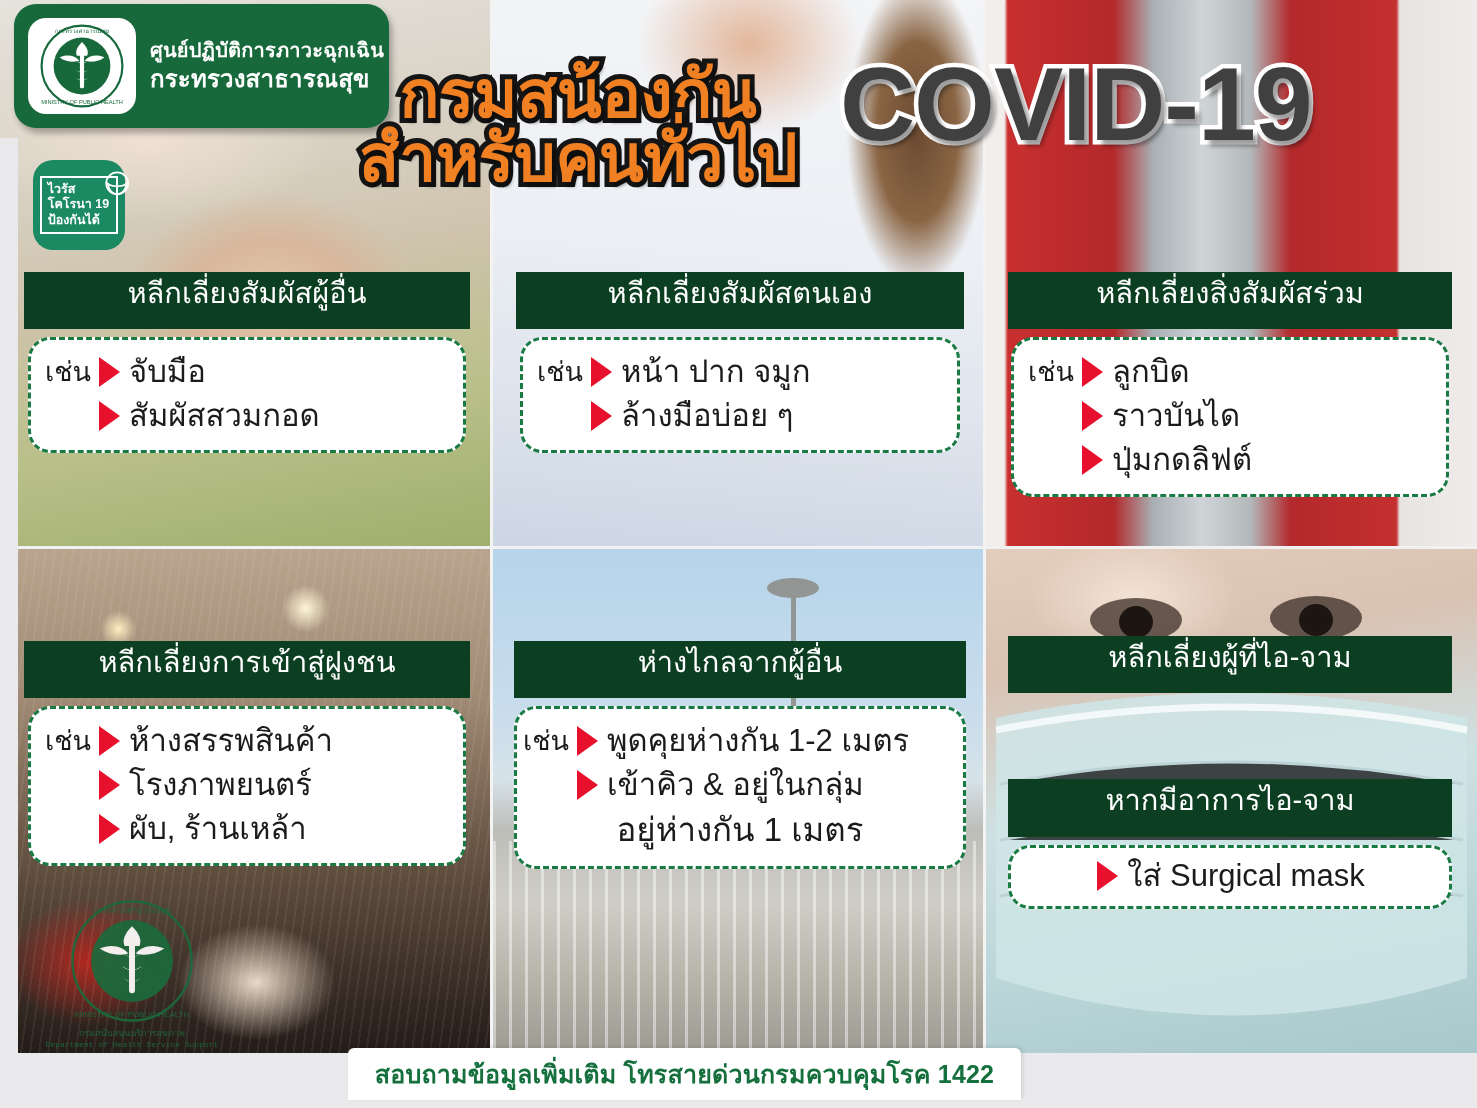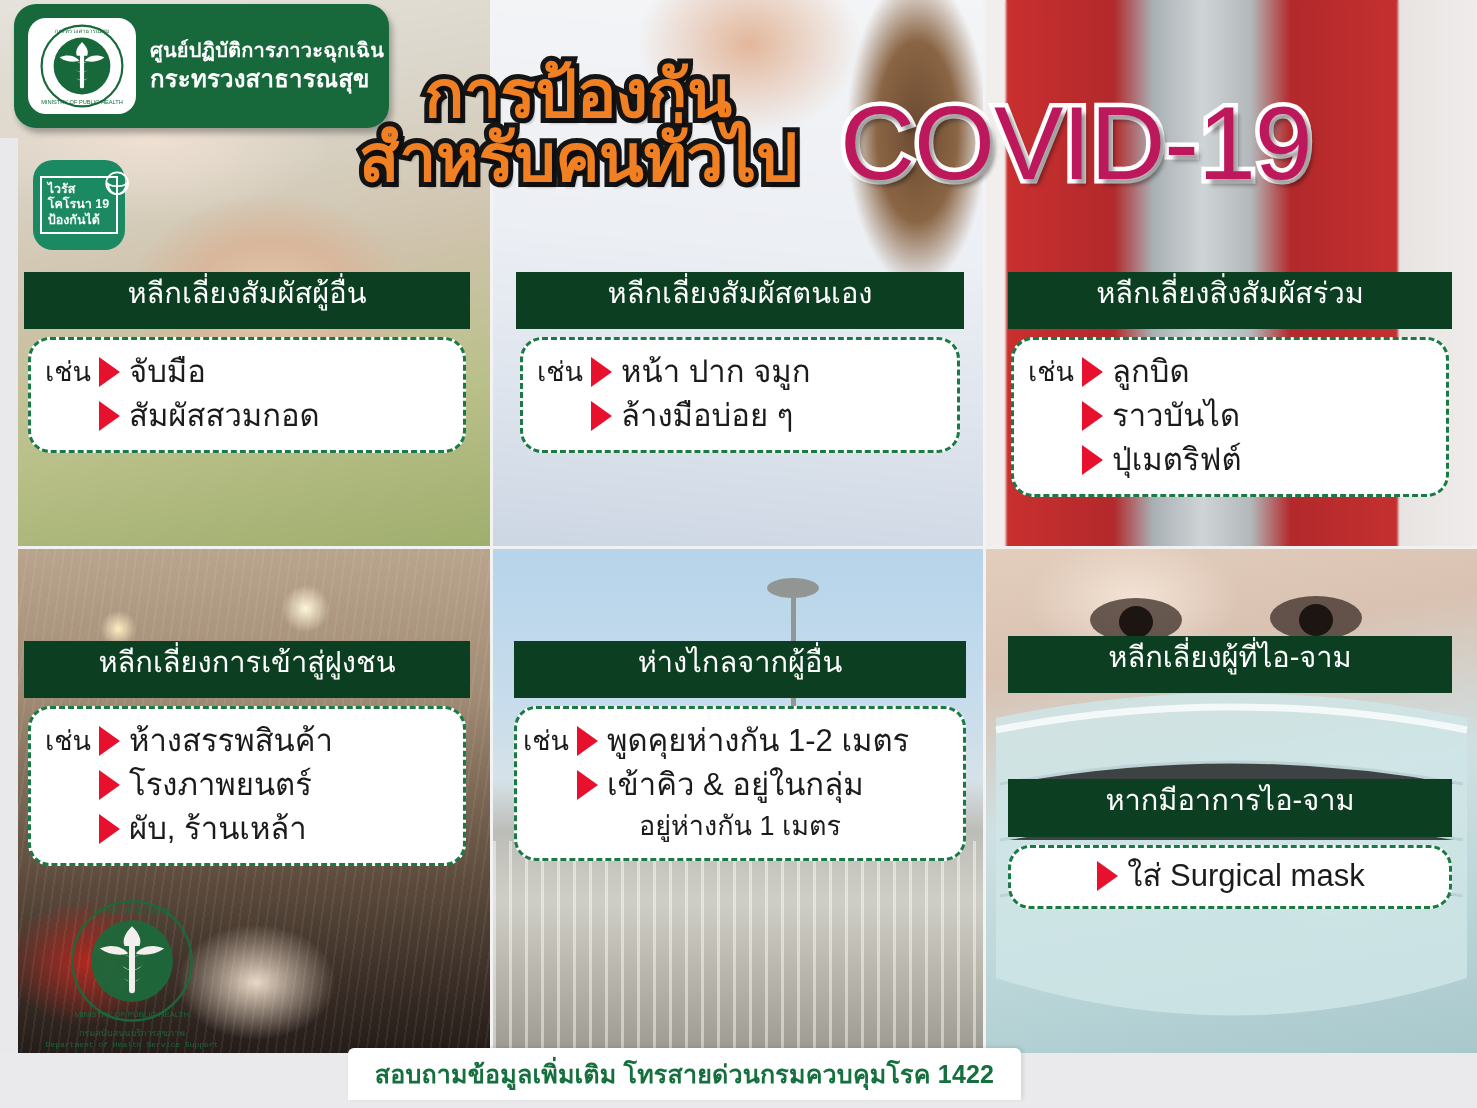--- a/index.html
+++ b/index.html
@@ -119,28 +119,27 @@
     color: #F08022;
     text-align: center;
     -webkit-text-stroke: 10px #151515;
     paint-order: stroke fill;
     text-shadow: 4px 5px 3px rgba(0,0,0,.35);
     letter-spacing: -.5px;
     z-index: 6;
   }
   .title-covid {
     position: absolute; left: 840px; top: 52px;
-    font-size: 104px; font-weight: normal; line-height: 1;
-    color: #be185d;
+    font-size: 104px; font-weight: bold; line-height: 1;
+    color: #404040;
     -webkit-text-stroke: 9px #ffffff;
     paint-order: stroke fill;
     letter-spacing: -1px;
     text-shadow: 5px 6px 4px rgba(0,0,0,.38);
     z-index: 5;
-    margin-top: 39px;
   }
 
   
   .panel { position: absolute; z-index: 4; }
   .bar {
     background: #0C3F21;
     color: #ffffff;
     font-size: 29px;
     text-align: center;
     padding: 6px 10px 20px;
@@ -162,21 +161,21 @@
   }
   .eg { font-size: 27px; color: #1b1b1b; margin-right: 6px; }
   .eg-spacer { display: inline-block; }
   .tri {
     width: 0; height: 0; flex: none;
     border-top: 15px solid transparent;
     border-bottom: 15px solid transparent;
     border-left: 21px solid #E8112D;
     margin: 0 9px 0 2px;
   }
-  .plain-line { text-align: center; font-size: 27px; color: #1b1b1b; line-height: 1.42; }
+  .plain-line { text-align: center; font-size: 33px; color: #1b1b1b; line-height: 1.42; }
 
   
   #panel-1 { left: 24px;  top: 272px; width: 446px; }
   #panel-1 .card { width: 438px; }
   #panel-2 { left: 516px; top: 272px; width: 448px; }
   #panel-2 .card { width: 440px; }
   #panel-3 { left: 1008px; top: 272px; width: 444px; }
   #panel-3 .card { width: 438px; }
   #panel-4 { left: 24px;  top: 641px; width: 446px; }
   #panel-4 .card { width: 438px; }
@@ -294,21 +293,21 @@
         <path d="M8 18 q11 5 22 0 q-2 11 -11 12 q-9 -1 -11 -12Z" fill="none" stroke="#fff" stroke-width="2"></path>
         <path d="M6 16 L10 19 M32 16 L28 19" stroke="#fff" stroke-width="2"></path>
       </svg>
       <div>ไวรัส</div>
       <div>โคโรนา 19</div>
       <div>ป้องกันได้</div>
     </div>
   </div>
 
   <div class="title-th">
-    <div>การป้องกัน</div>
+    <div>กรมสน้องกัน</div>
     <div>สำหรับคนทั่วไป</div>
   </div>
   <div class="title-covid">COVID-19</div>
 
   <div class="panel" id="panel-1">
     <div class="bar">หลีกเลี่ยงสัมผัสผู้อื่น</div>
     <div class="card">
       <div class="row-line">
         <span class="eg">เช่น</span>
         <span class="tri"></span>
@@ -347,21 +346,21 @@
         <span>ลูกบิด</span>
       </div>
       <div class="row-line">
         <span class="eg eg-spacer" style="visibility:hidden">เช่น</span>
         <span class="tri"></span>
         <span>ราวบันได</span>
       </div>
       <div class="row-line">
         <span class="eg eg-spacer" style="visibility:hidden">เช่น</span>
         <span class="tri"></span>
-        <span>ปุ่เมตริฟต์</span>
+        <span>ปุ่มกดลิฟต์</span>
       </div>
     </div>
   </div>
 
   <div class="panel" id="panel-4">
     <div class="bar">หลีกเลี่ยงการเข้าสู่ฝูงชน</div>
     <div class="card">
       <div class="row-line">
         <span class="eg">เช่น</span>
         <span class="tri"></span>

